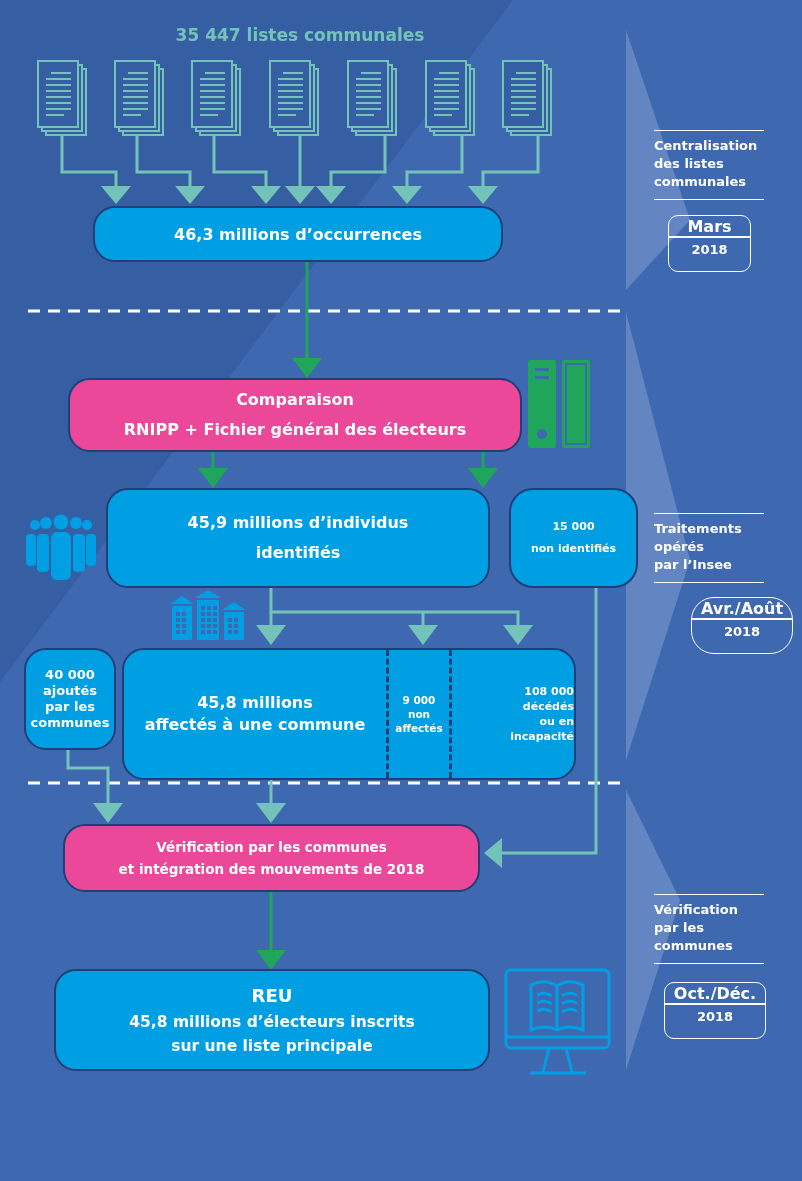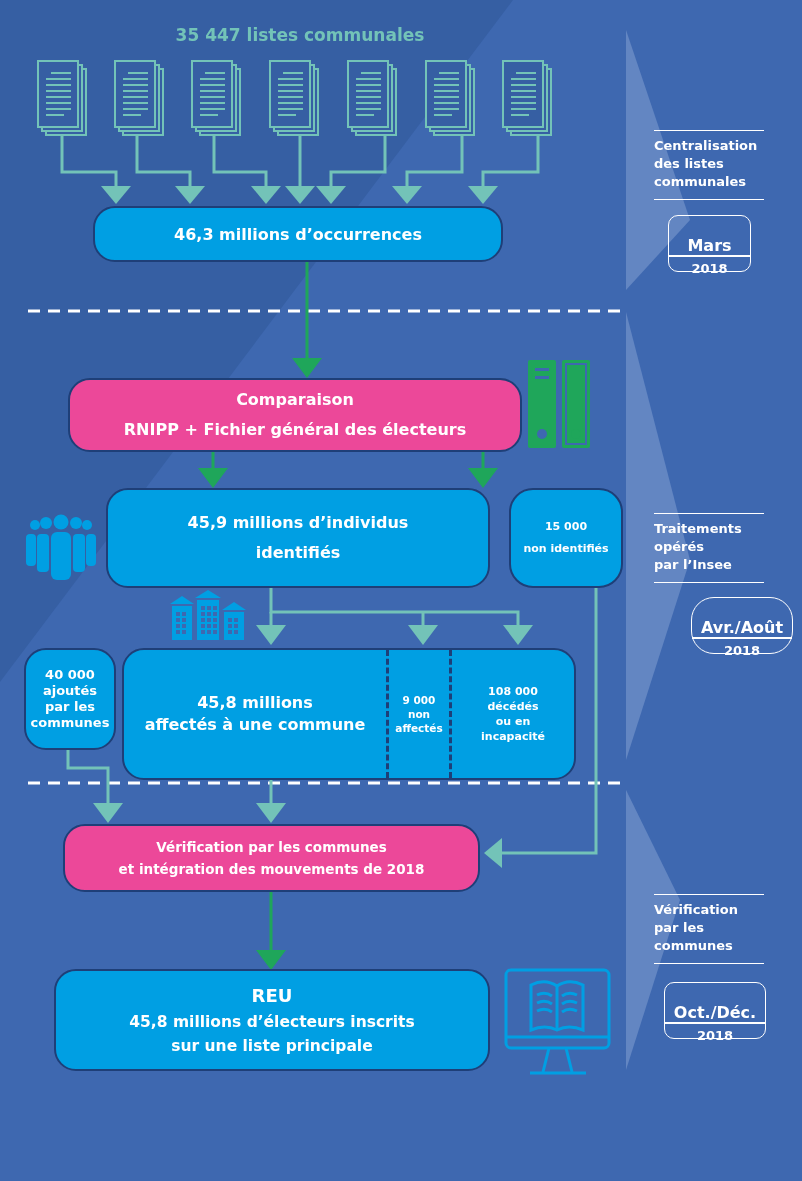--- a/index.html
+++ b/index.html
@@ -5,21 +5,21 @@
   html, body { margin: 0; padding: 0; }
   body { width: 802px; height: 1181px; overflow: hidden; background: #3e68b0; font-family: "DejaVu Sans", sans-serif; }
   #stage { position: relative; width: 802px; height: 1181px; }
   svg#bg { position: absolute; left: 0; top: 0; }
   .box { position: absolute; box-sizing: border-box; border: 2px solid #1e3f78; border-radius: 22px; color: #fff; display: flex; flex-direction: column; align-items: center; justify-content: center; text-align: center; font-weight: bold; }
   .blue { background: #009fe3; }
   .green { background: #ec4899; }
   .stage-label { position: absolute; left: 654px; width: 110px; border-top: 1.5px solid #fff; border-bottom: 1.5px solid #fff; color: #fff; font-weight: bold; font-size: 13px; line-height: 18px; padding: 6px 0 8px 0; box-sizing: border-box; }
   .stage-label span { display: block; }
   .date { position: absolute; box-sizing: border-box; border: 1.5px solid #fff; border-radius: 10px; color: #fff; text-align: center; font-weight: bold; }
-  .date .m { display: block; font-size: 16px; line-height: 19px; border-bottom: 2px solid #fff; margin-top: 20px; }
+  .date .m { display: block; font-size: 16px; line-height: 19px; border-bottom: 2px solid #fff; margin-top: 1px; }
   .date .y { display: block; font-size: 13px; line-height: 24px; }
   .title-top { position: absolute; left: 0; width: 600px; top: 25px; text-align: center; color: #73c3b8; font-weight: bold; font-size: 17px; }
 </style>
 </head>
 <body>
 
 <div id="stage">
 
   <svg id="bg" width="802" height="1181" viewBox="0 0 802 1181">
 
@@ -270,21 +270,21 @@
   <div class="box green" style="left:68px;top:378px;width:454px;height:74px;font-size:16px;line-height:30px;">
     <span>Comparaison</span>
     <span>RNIPP + Fichier général des électeurs</span>
   </div>
 
   <div class="box blue" style="left:106px;top:488px;width:384px;height:100px;font-size:16px;line-height:30px;">
     <span>45,9 millions d’individus</span>
     <span>identifiés</span>
   </div>
 
-  <div class="box blue" style="left:509px;top:488px;width:114px;height:100px;font-size:11px;line-height:22px;border-radius:24px;">
+  <div class="box blue" style="left:509px;top:488px;width:129px;height:100px;font-size:11px;line-height:22px;border-radius:24px;">
     <span>15 000</span>
     <span>non identifiés</span>
   </div>
 
   <div class="box blue" style="left:24px;top:648px;width:92px;height:102px;font-size:13px;line-height:16px;">
     <span>40 000</span>
     <span>ajoutés</span>
     <span>par les</span>
     <span>communes</span>
   </div>
@@ -292,21 +292,21 @@
   <div class="box blue" style="left:122px;top:648px;width:454px;height:132px;flex-direction:row;justify-content:flex-start;align-items:stretch;">
     <div style="width:262px;display:flex;flex-direction:column;justify-content:center;align-items:center;font-size:16px;line-height:22px;">
       <span>45,8 millions</span>
       <span>affectés à une commune</span>
     </div>
     <div style="width:60px;border-left:3px dashed #1e3f78;border-right:3px dashed #1e3f78;display:flex;flex-direction:column;justify-content:center;align-items:center;font-size:10.5px;line-height:14px;">
       <span>9 000</span>
       <span>non</span>
       <span>affectés</span>
     </div>
-    <div style="flex:1;display:flex;flex-direction:column;justify-content:center;align-items:center;font-size:11px;line-height:15px;">
+    <div style="flex:1;display:flex;flex-direction:column;justify-content:center;align-items:flex-end;font-size:11px;line-height:15px;">
       <span>108 000</span>
       <span>décédés</span>
       <span>ou en</span>
       <span>incapacité</span>
     </div>
   </div>
 
   <div class="box green" style="left:63px;top:824px;width:417px;height:68px;font-size:13.5px;line-height:22px;">
     <span>Vérification par les communes</span>
     <span>et intégration des mouvements de 2018</span>

